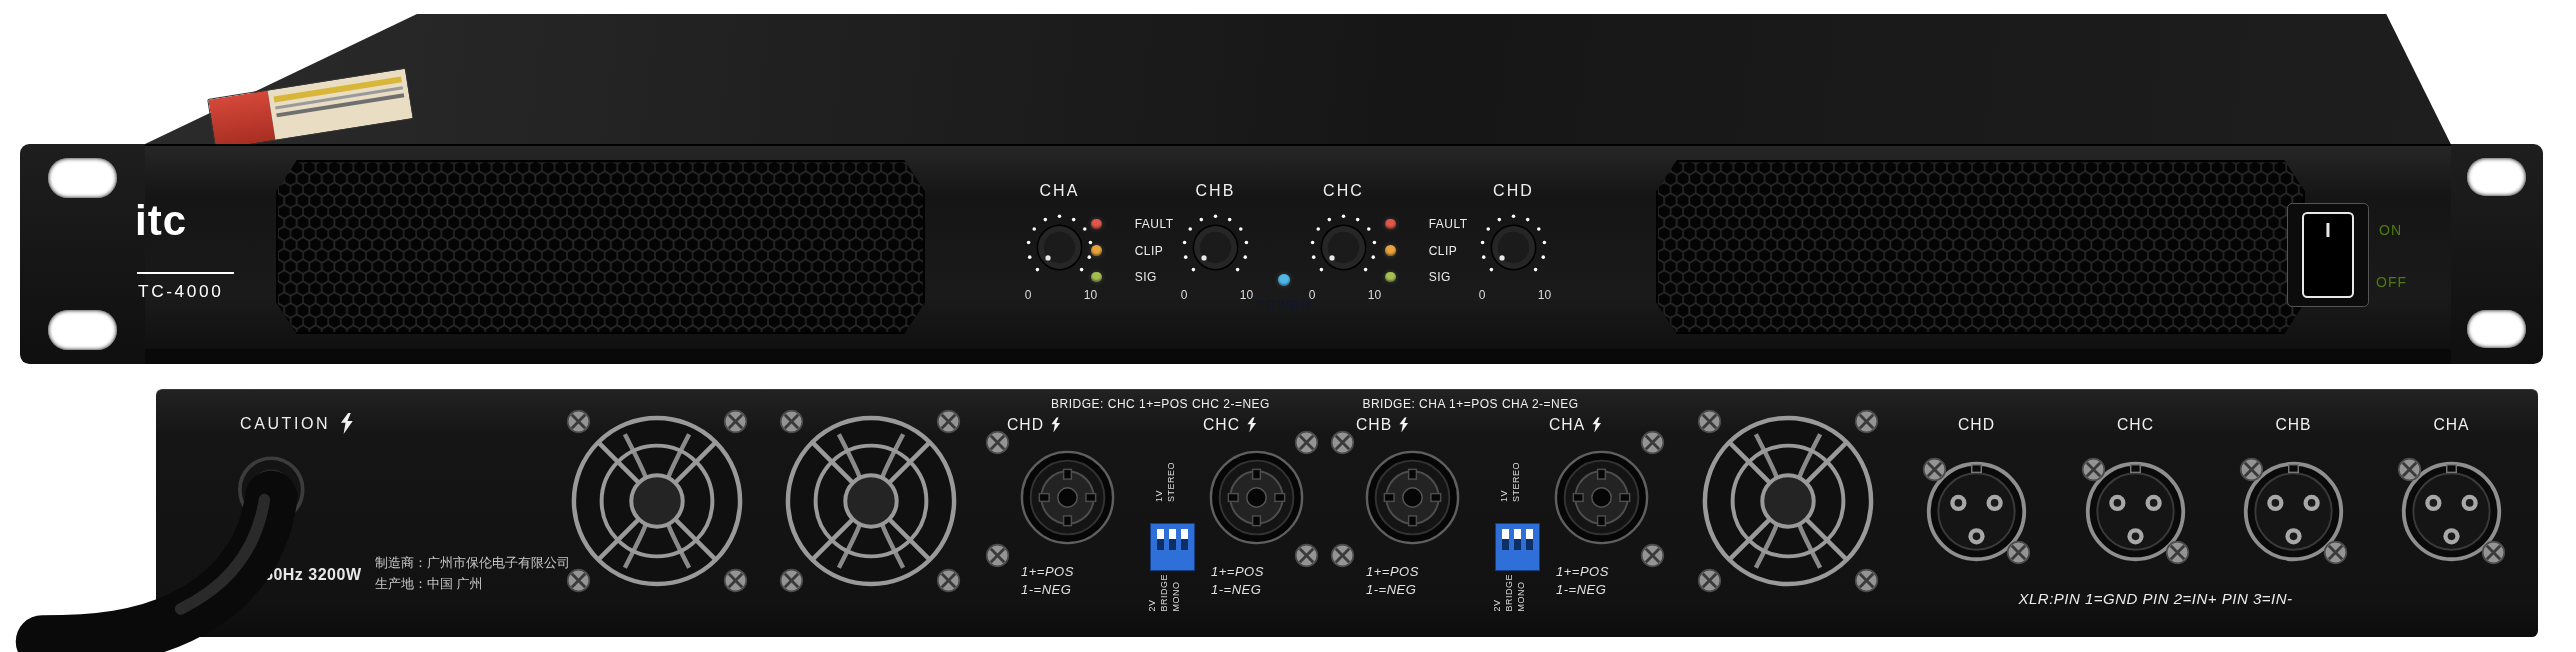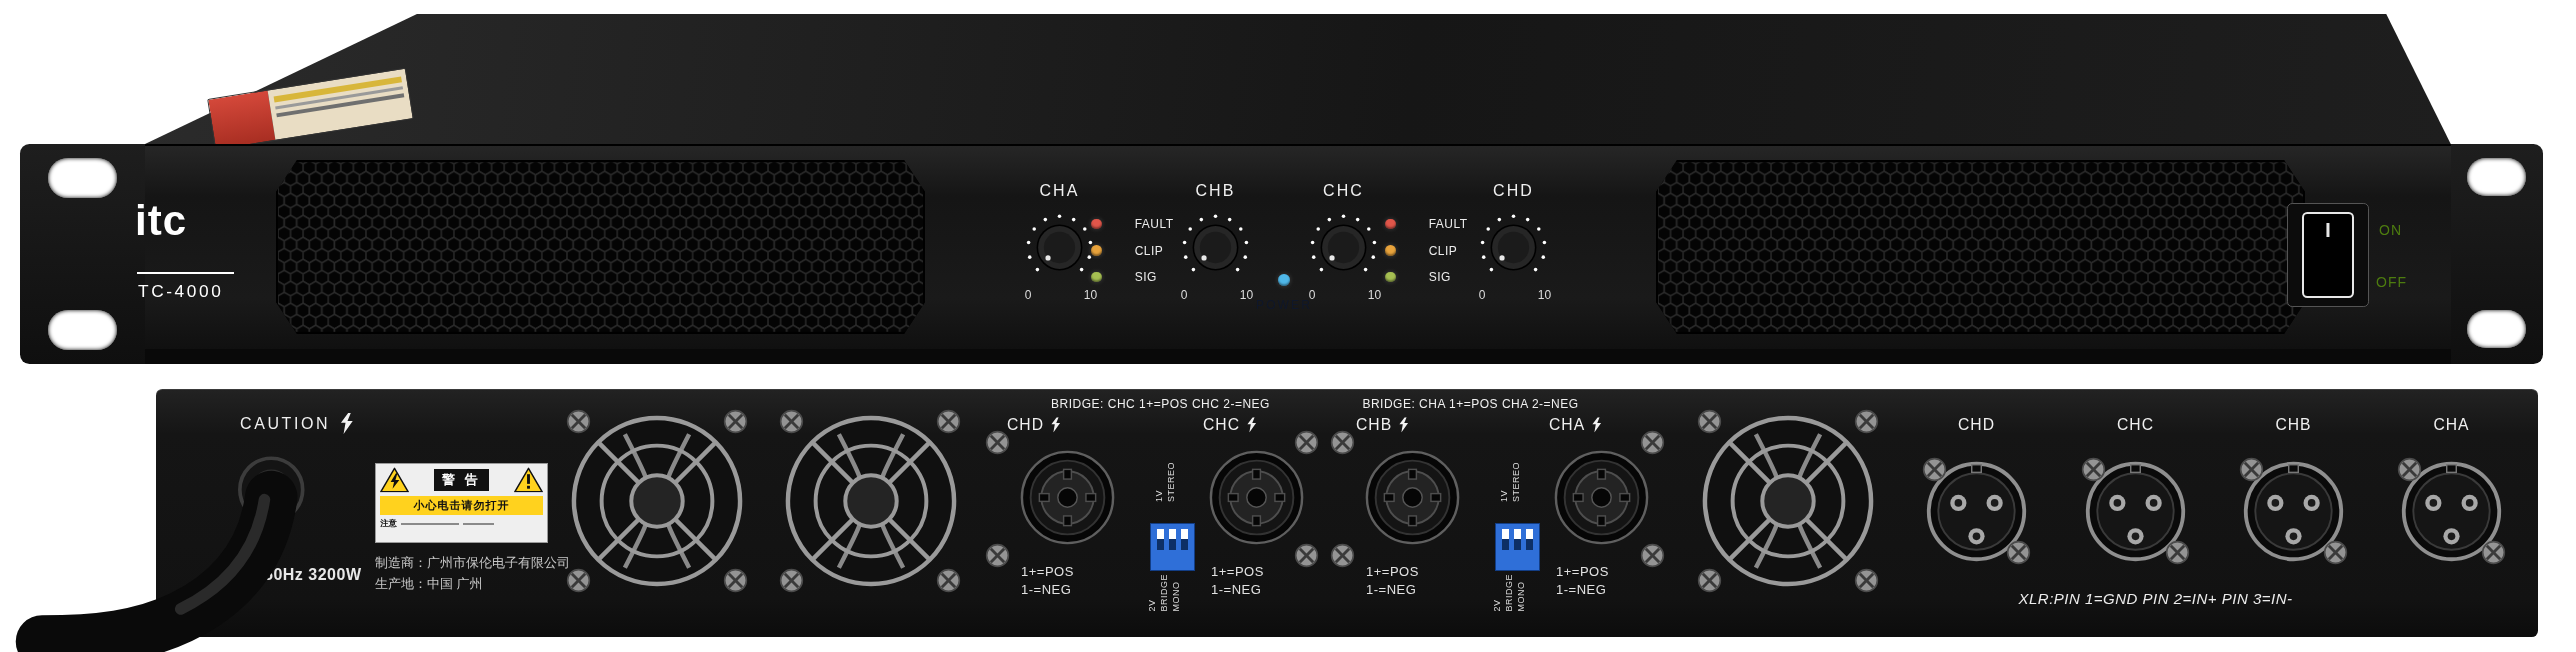--- a/index.html
+++ b/index.html
@@ -75,21 +75,21 @@
   .warn-strip{margin-top:3.1px;background:#ffd21e;font-size:11px;font-weight:bold;text-align:center;padding:2.1px 0;letter-spacing:1px;color:#111;}
   .warn-note{margin-top:3.1px;display:flex;align-items:center;gap:4.2px;font-size:8.4px;font-weight:bold;}
   .tl{display:inline-block;height:2.6px;background:#8a8a8a;width:58px;}
   .tl.short{width:31px;}
 
   .maker{font-size:13px;color:#c8c8c8;line-height:1.6;}
   .ptext{font-size:16px;color:#e8e8e8;letter-spacing:0.5px;font-weight:bold;}
 
   .bridge-text{position:absolute;top:397px;width:293px;text-align:center;font-size:12px;color:#f0f0f0;letter-spacing:0.5px;}
   .spk-label{position:absolute;top:416px;display:flex;align-items:center;gap:6.3px;font-size:15.7px;color:#f0f0f0;letter-spacing:1px;}
-  .posneg{position:absolute;top:563px;font-size:13px;color:#e2e2e2;line-height:1.35;letter-spacing:0.5px;}
+  .posneg{position:absolute;top:563px;font-size:13px;color:#e2e2e2;line-height:1.35;letter-spacing:0.5px;font-style:italic;}
 
   .dip{position:absolute;top:523px;width:45px;height:48px;background:#2f6fd8;border:1.6px solid #123d85;box-sizing:border-box;
     display:flex;gap:4.7px;justify-content:center;align-items:flex-start;padding-top:5.2px;}
   .lever{width:7.3px;height:21px;background:#0d2f66;position:relative;}
   .lever::after{content:"";position:absolute;left:0;top:0;width:7.3px;height:9.4px;background:#fff;}
   .dip-vlabels{position:absolute;display:flex;gap:2.1px;}
   .dip-vlabels span{writing-mode:vertical-rl;transform:rotate(180deg);font-size:9px;color:#ddd;letter-spacing:0.5px;}
 
   .xlr-label{position:absolute;top:416px;width:63px;text-align:center;font-size:15.7px;color:#f0f0f0;letter-spacing:1px;}
   .pin-text{position:absolute;left:1878px;top:590px;width:555px;text-align:center;font-size:15px;color:#ececec;letter-spacing:0.5px;font-style:italic;}
@@ -301,37 +301,20 @@
 
   <div class="rear-panel"></div>
 
   <div class="abs caution" style="left:240px;top:413px">
     <span>CAUTION</span>
     <svg width="15.7" height="21" viewBox="0 0 24 32">
         <use href="#sym-bolt"></use>
       </svg>
   </div>
 
-  <div class="abs warn-label" style="left:375px;top:463px">
-    <div class="warn-row">
-      <svg width="29" height="26" viewBox="0 0 60 52">
-          <use href="#sym-warn-bolt"></use>
-        </svg>
-      <div class="warn-title">警 告</div>
-      <svg width="29" height="26" viewBox="0 0 60 52">
-          <use href="#sym-warn-excl"></use>
-        </svg>
-    </div>
-    <div class="warn-strip">小心电击请勿打开</div>
-    <div class="warn-note">
-      <b>注意</b>
-      <span class="tl"></span>
-      <span class="tl short"></span>
-    </div>
-  </div>
 
   <div class="abs maker" style="left:375px;top:553px">
     <div>制造商：广州市保伦电子有限公司</div>
     <div>生产地：中国 广州</div>
   </div>
   <div class="abs ptext" style="left:264px;top:566px">50Hz 3200W</div>
 
   <svg class="abs" style="left:568px;top:412px" width="178" height="178" viewBox="0 0 360 360">
       <use href="#sym-fan"></use>
     </svg>

